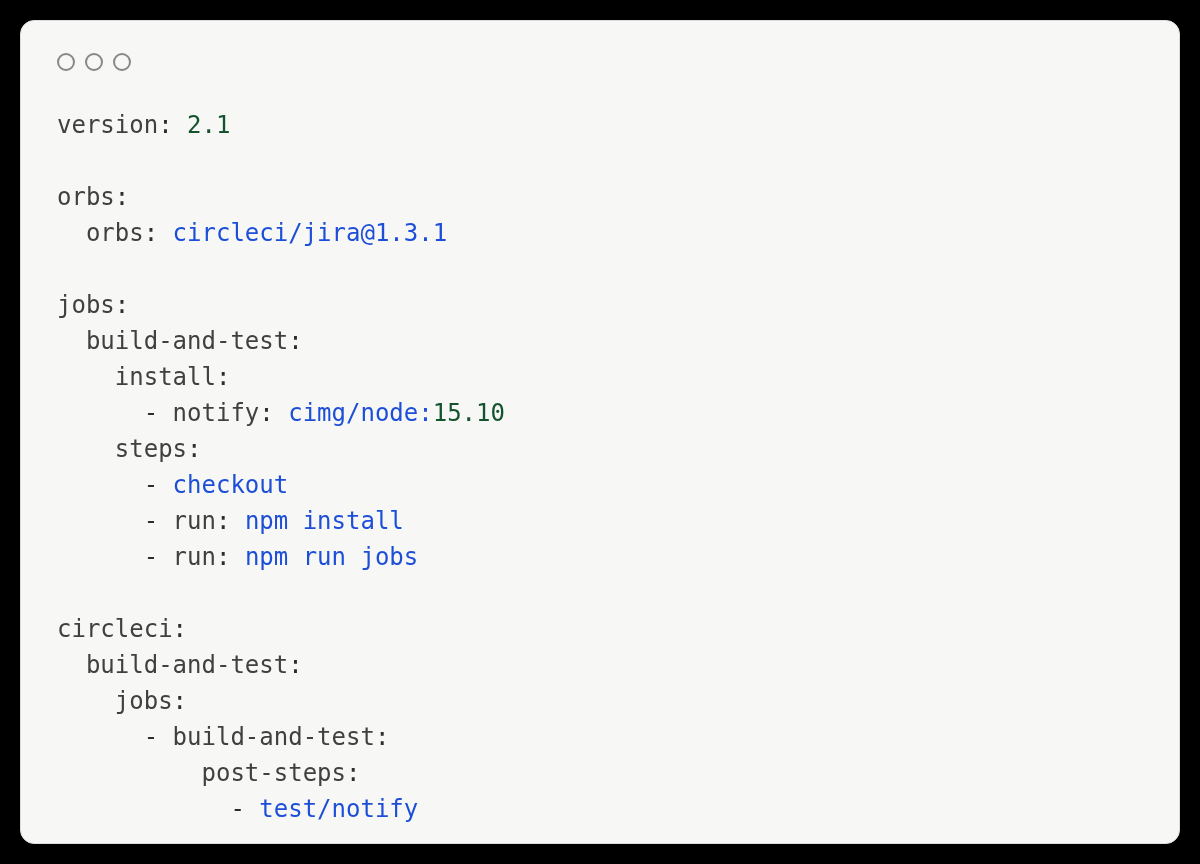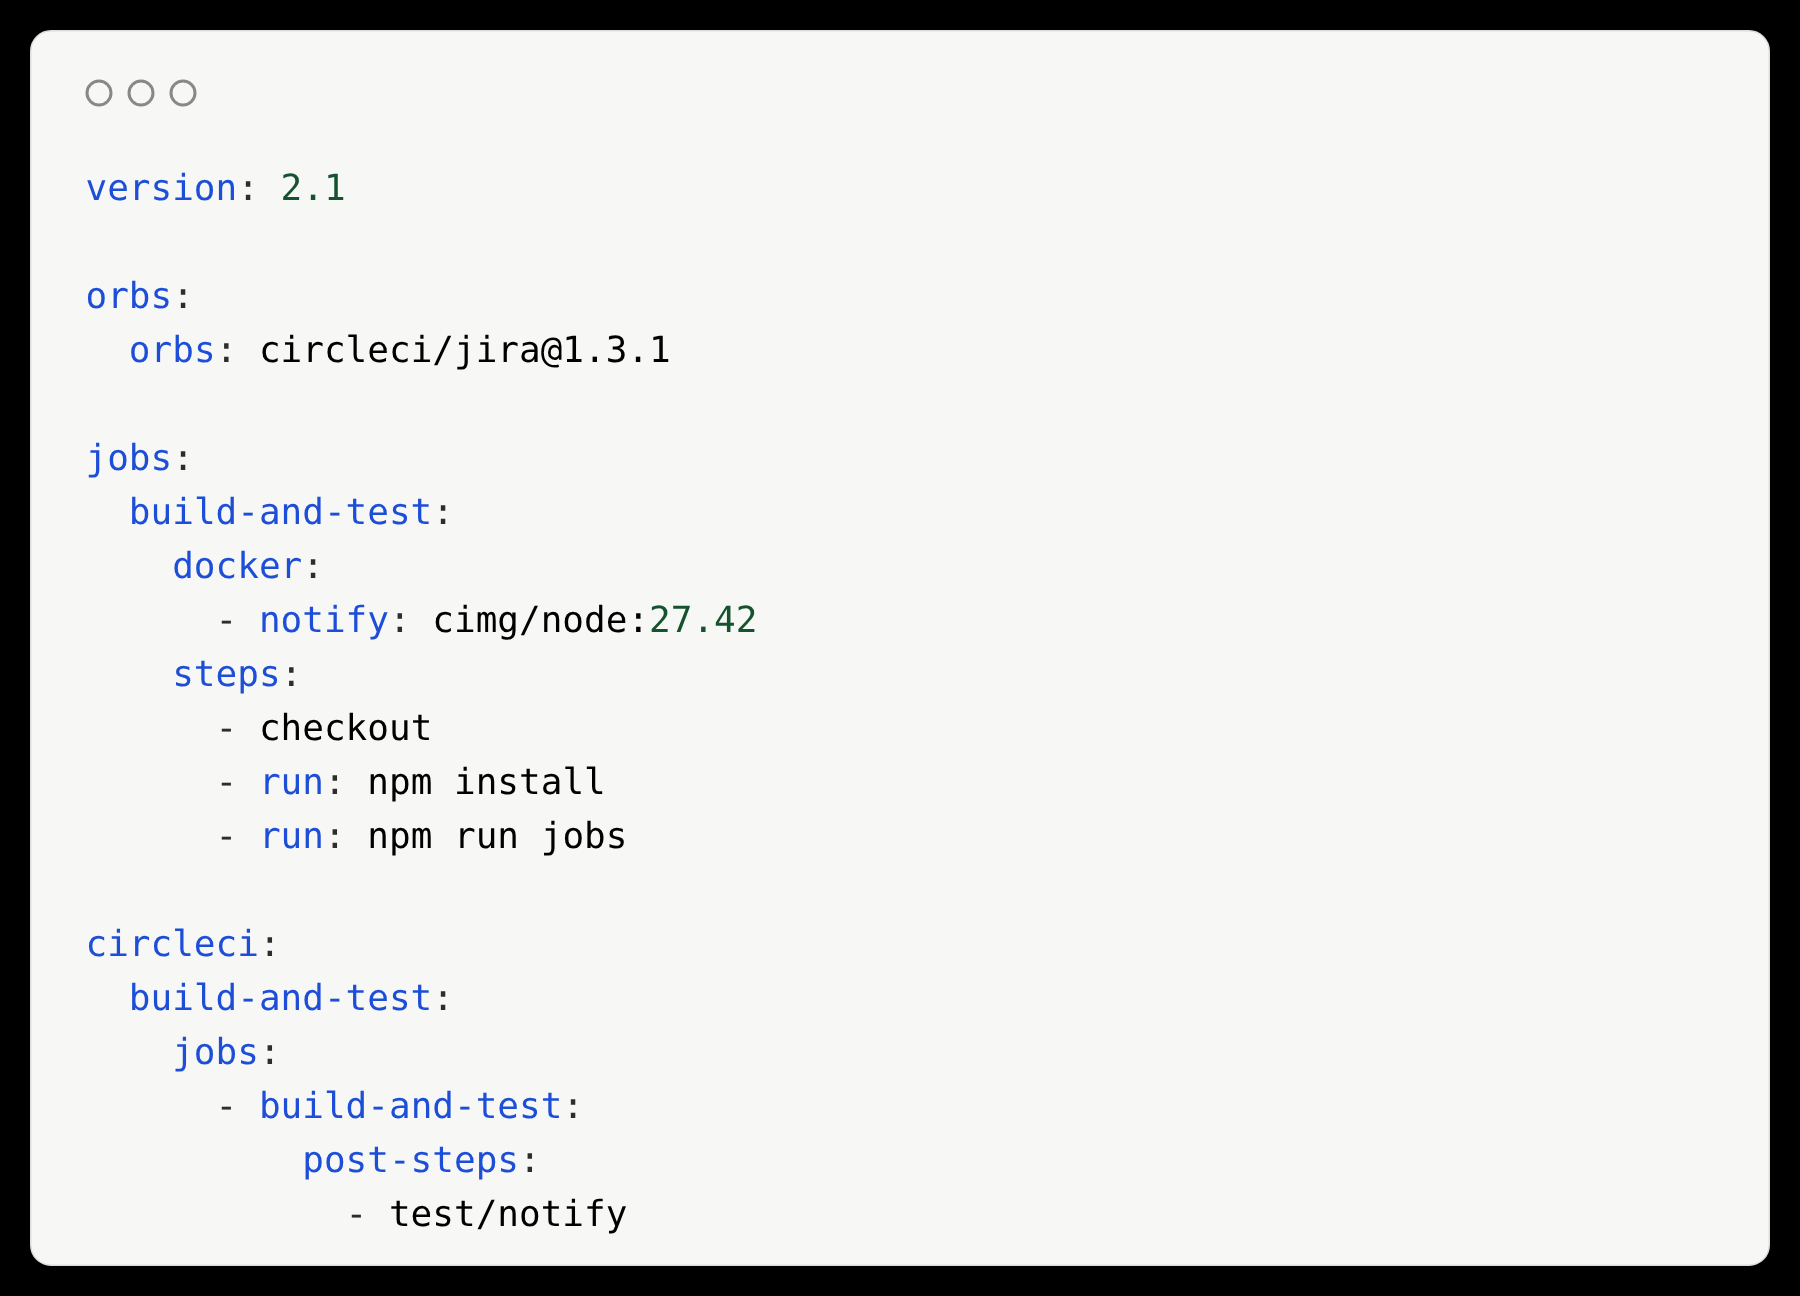--- a/index.html
+++ b/index.html
@@ -36,43 +36,43 @@
       border-radius: 50%;
       border: 2px solid #888;
       background: transparent;
     }
     .code {
       font-size: 24px;
       line-height: 1.5;
       white-space: pre;
       color: #2d2d2d;
     }
-    .key { color: #1d4ed8; text-align: right; }
+    .key { color: #404040; text-align: right; }
     .punct { color: #2d2d2d; }
-    .str { color: #000000; }
+    .str { color: #1d4ed8; }
     .num { color: #14532d; }
   </style>
 </head>
 <body>
 
 <div class="window">
   <div class="dots">
     <div class="dot"></div>
     <div class="dot"></div>
     <div class="dot"></div>
   </div>
   <div class="code"><span class="key">version</span><span class="punct">: </span><span class="num">2.1</span>
 
 <span class="key">orbs</span><span class="punct">:</span>
   <span class="key">orbs</span><span class="punct">: </span><span class="str">circleci/jira@1.3.1</span>
 
 <span class="key">jobs</span><span class="punct">:</span>
   <span class="key">build-and-test</span><span class="punct">:</span>
-    <span class="key">docker</span><span class="punct">:</span>
-      <span class="punct">- </span><span class="key">notify</span><span class="punct">: </span><span class="str">cimg/node:</span><span class="num">27.42</span>
+    <span class="key">install</span><span class="punct">:</span>
+      <span class="punct">- </span><span class="key">notify</span><span class="punct">: </span><span class="str">cimg/node:</span><span class="num">15.10</span>
     <span class="key">steps</span><span class="punct">:</span>
       <span class="punct">- </span><span class="str">checkout</span>
       <span class="punct">- </span><span class="key">run</span><span class="punct">: </span><span class="str">npm install</span>
       <span class="punct">- </span><span class="key">run</span><span class="punct">: </span><span class="str">npm run jobs</span>
 
 <span class="key">circleci</span><span class="punct">:</span>
   <span class="key">build-and-test</span><span class="punct">:</span>
     <span class="key">jobs</span><span class="punct">:</span>
       <span class="punct">- </span><span class="key">build-and-test</span><span class="punct">:</span>
           <span class="key">post-steps</span><span class="punct">:</span>

